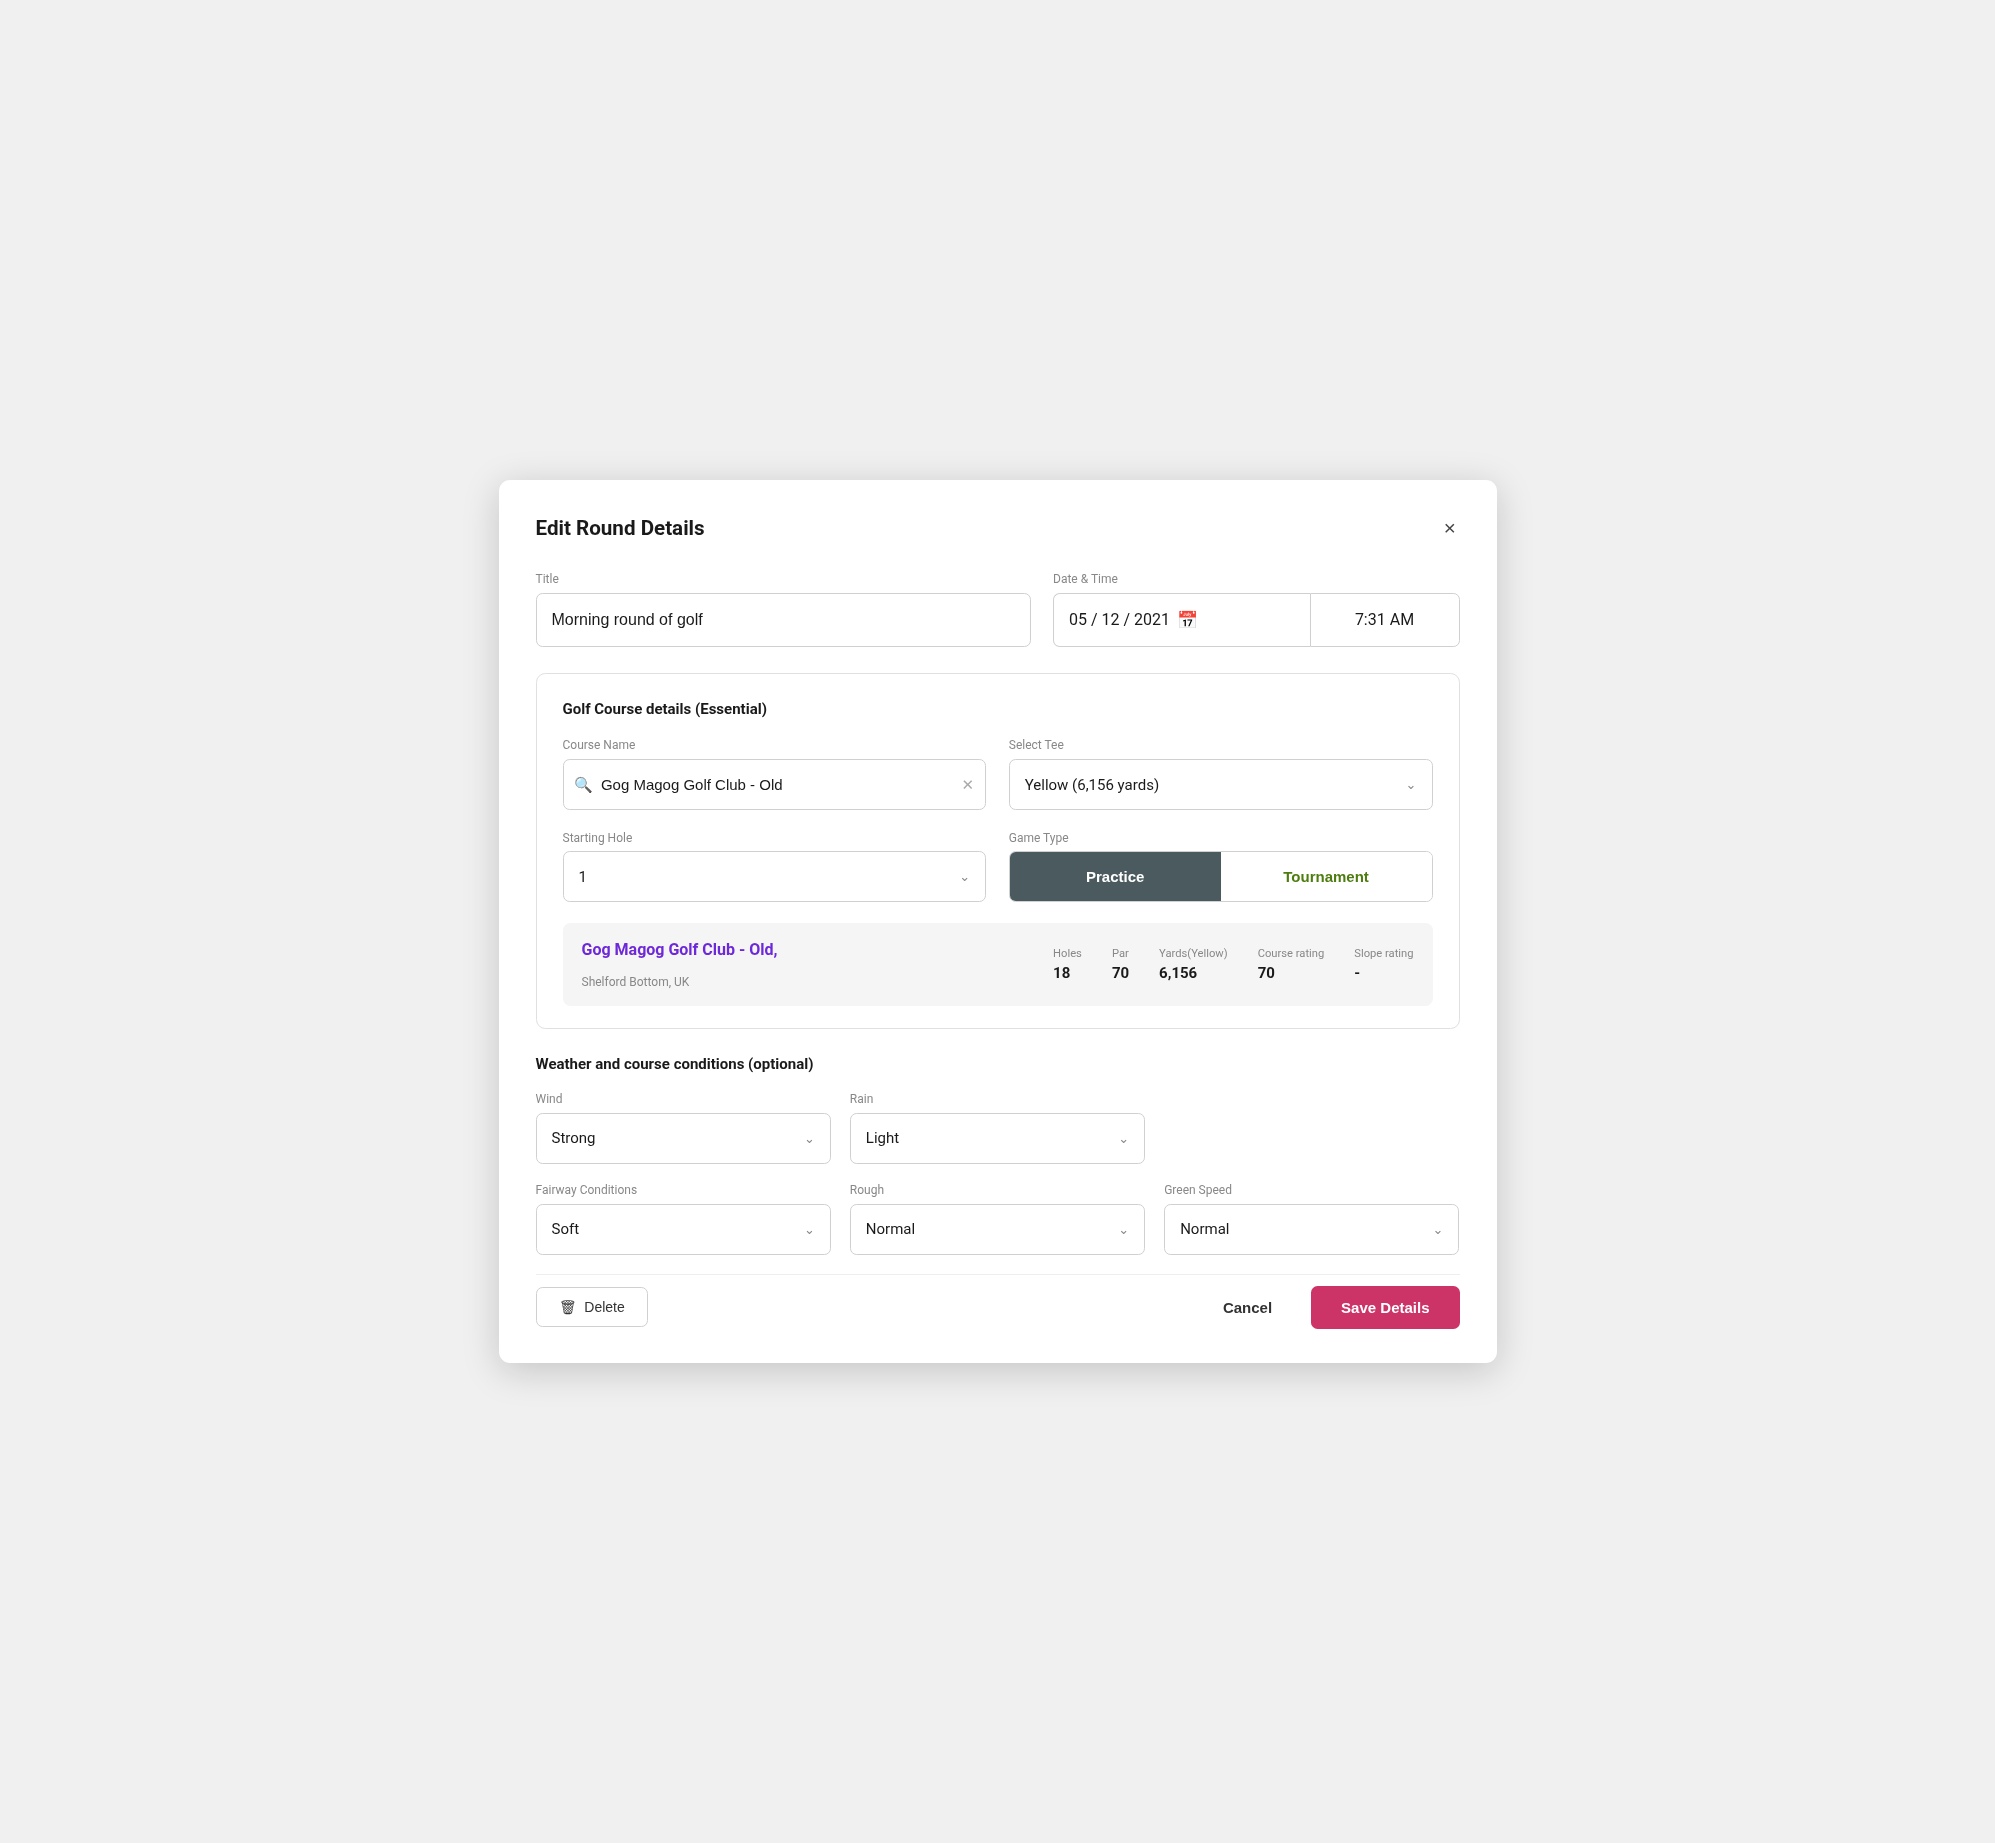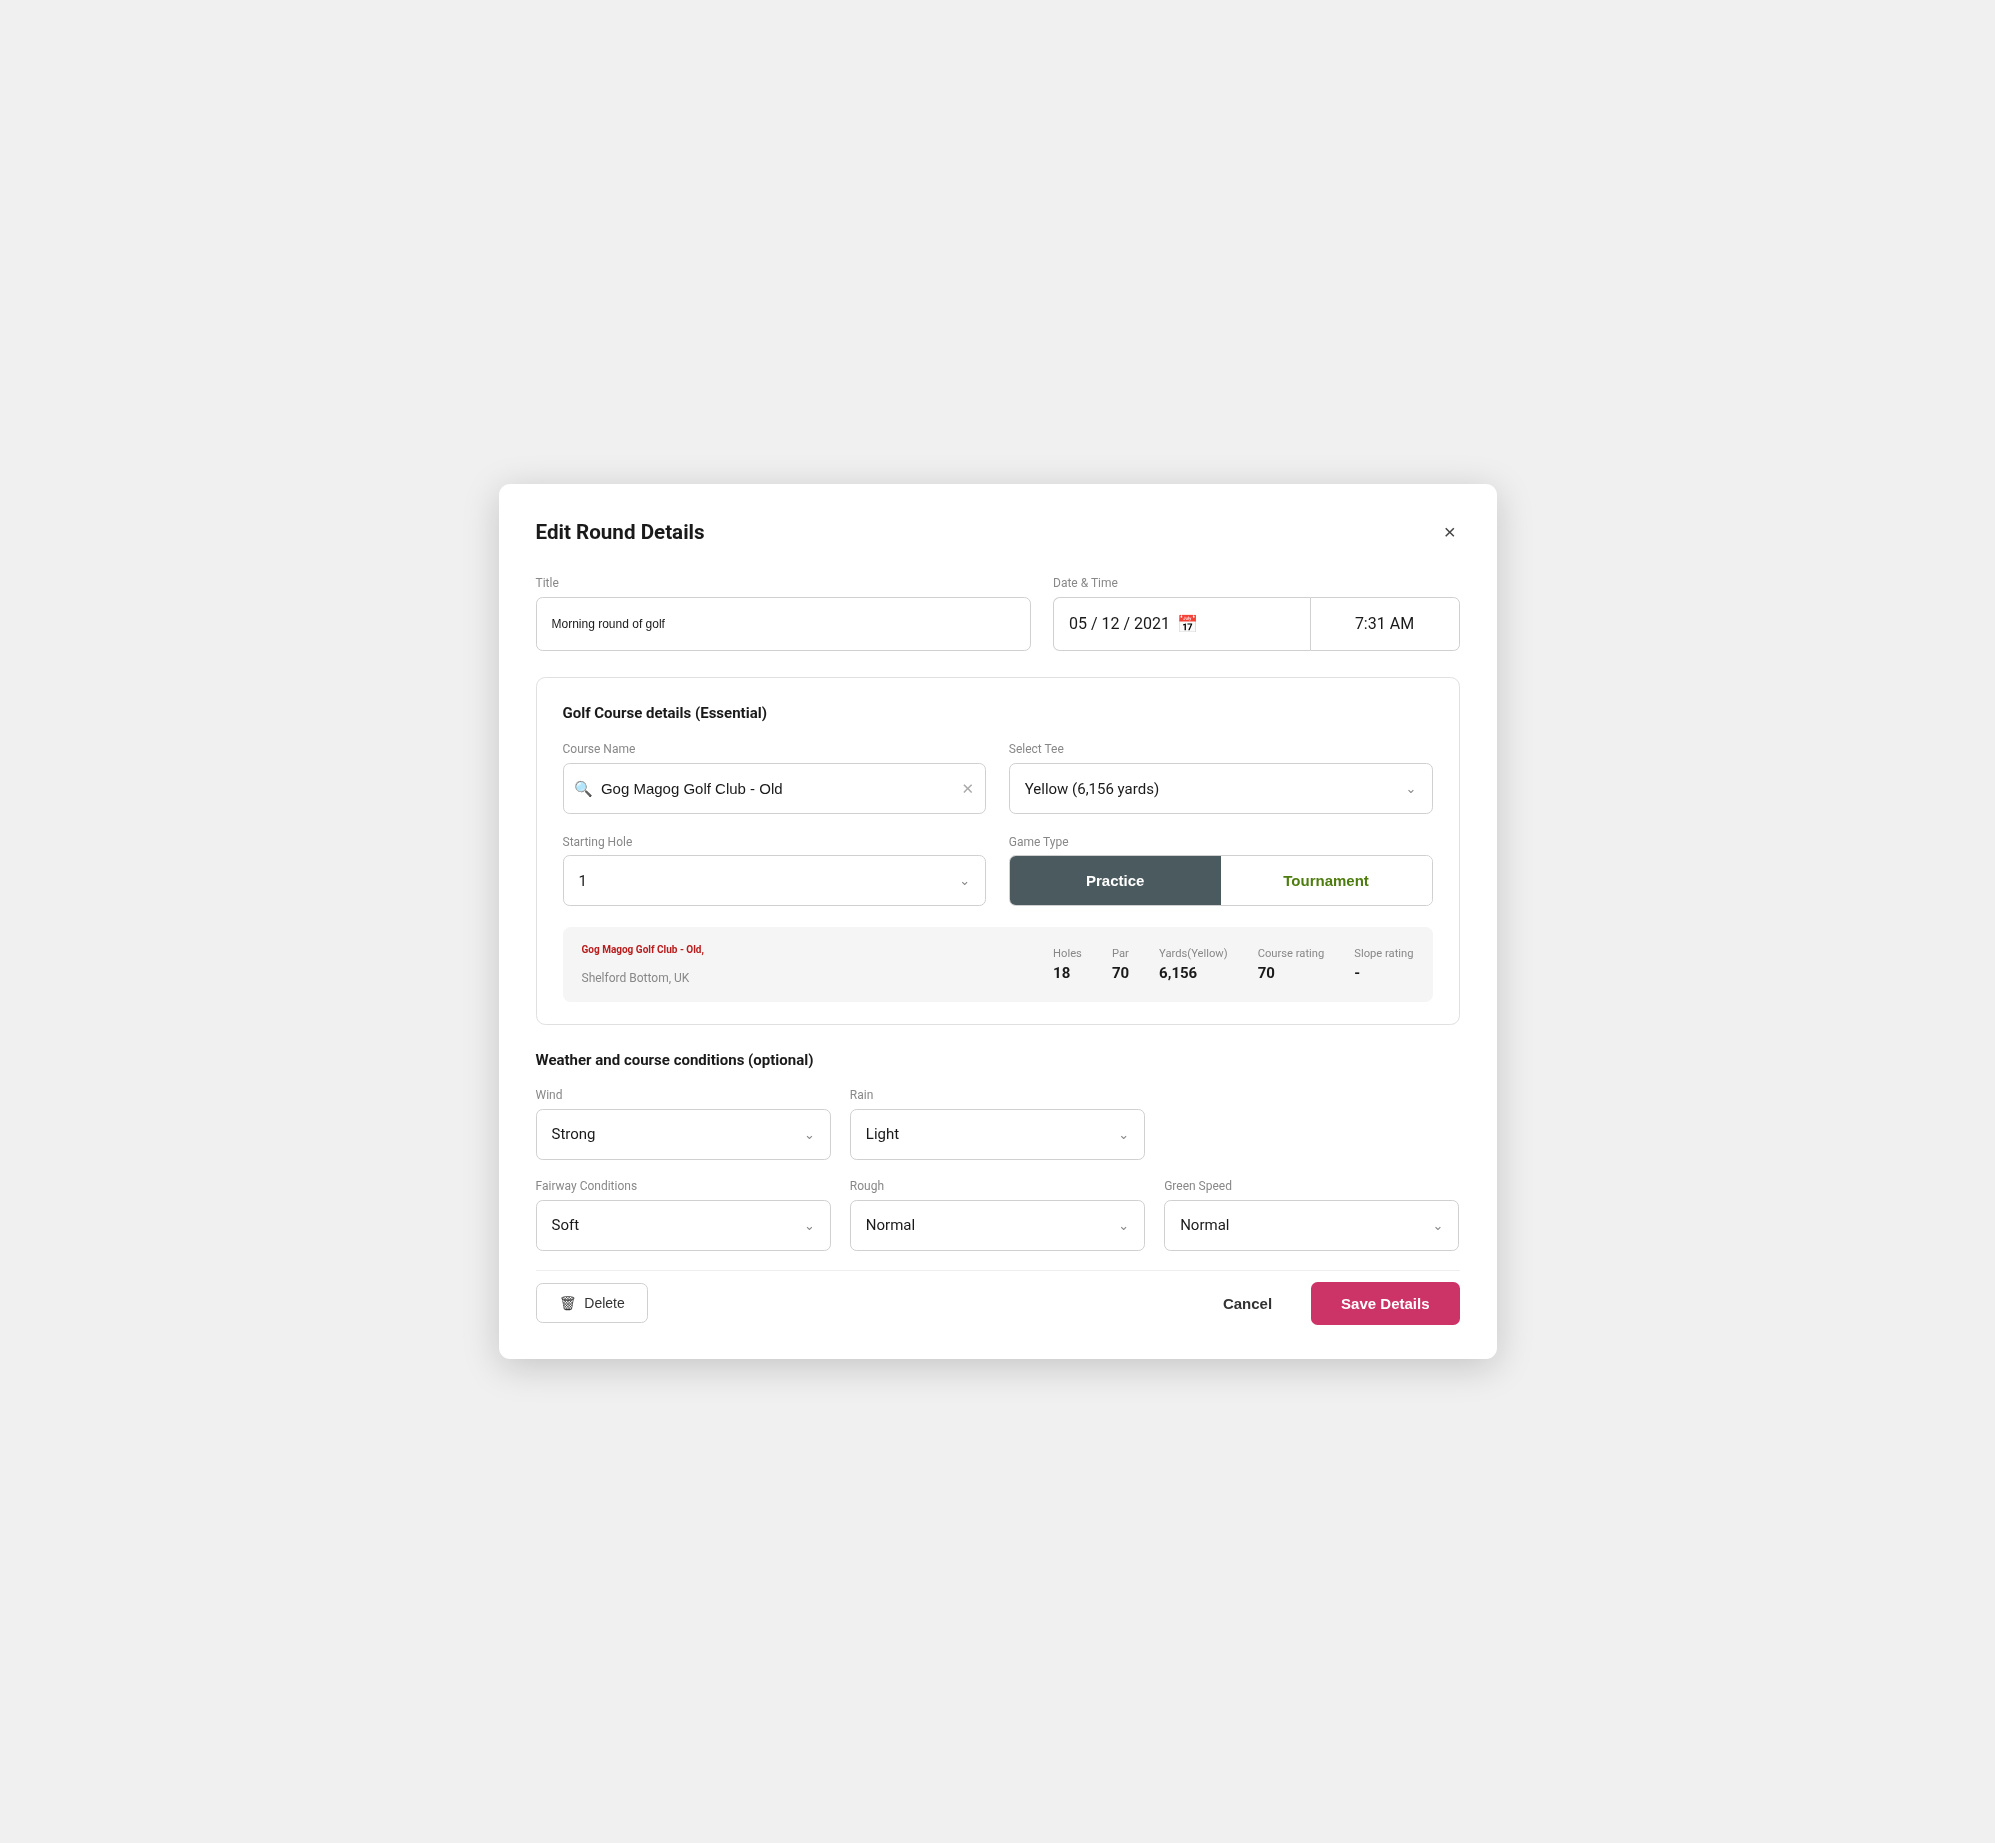--- a/index.html
+++ b/index.html
@@ -55,21 +55,21 @@
       font-size: 12px;
       color: #888;
       font-weight: 400;
     }
     .title-input {
       width: 495px;
       height: 54px;
       border: 1.4px solid #d0d0d0;
       border-radius: 6.6px;
       padding: 0 15px;
-      font-size: 12px;
+      font-size: 16px;
       color: #1a1a1a;
       outline: none;
     }
     .datetime-group {
       display: flex;
       gap: 0;
       flex: 1;
     }
     .date-field {
       display: flex;
@@ -190,23 +190,23 @@
       border-radius: 7.5px;
       padding: 17px 19px;
       display: flex;
       align-items: center;
       gap: 0;
     }
     .course-info-name {
       flex: 1;
     }
     .course-info-name .name {
-      font-size: 10px;
+      font-size: 16px;
       font-weight: 700;
-      color: #b91c1c;
+      color: #6d28d9;
     }
     .course-info-name .loc {
       font-size: 12px;
       color: #888;
       margin-top: 16px;
     }
     .course-stats {
       display: flex;
       gap: 30px;
     }

